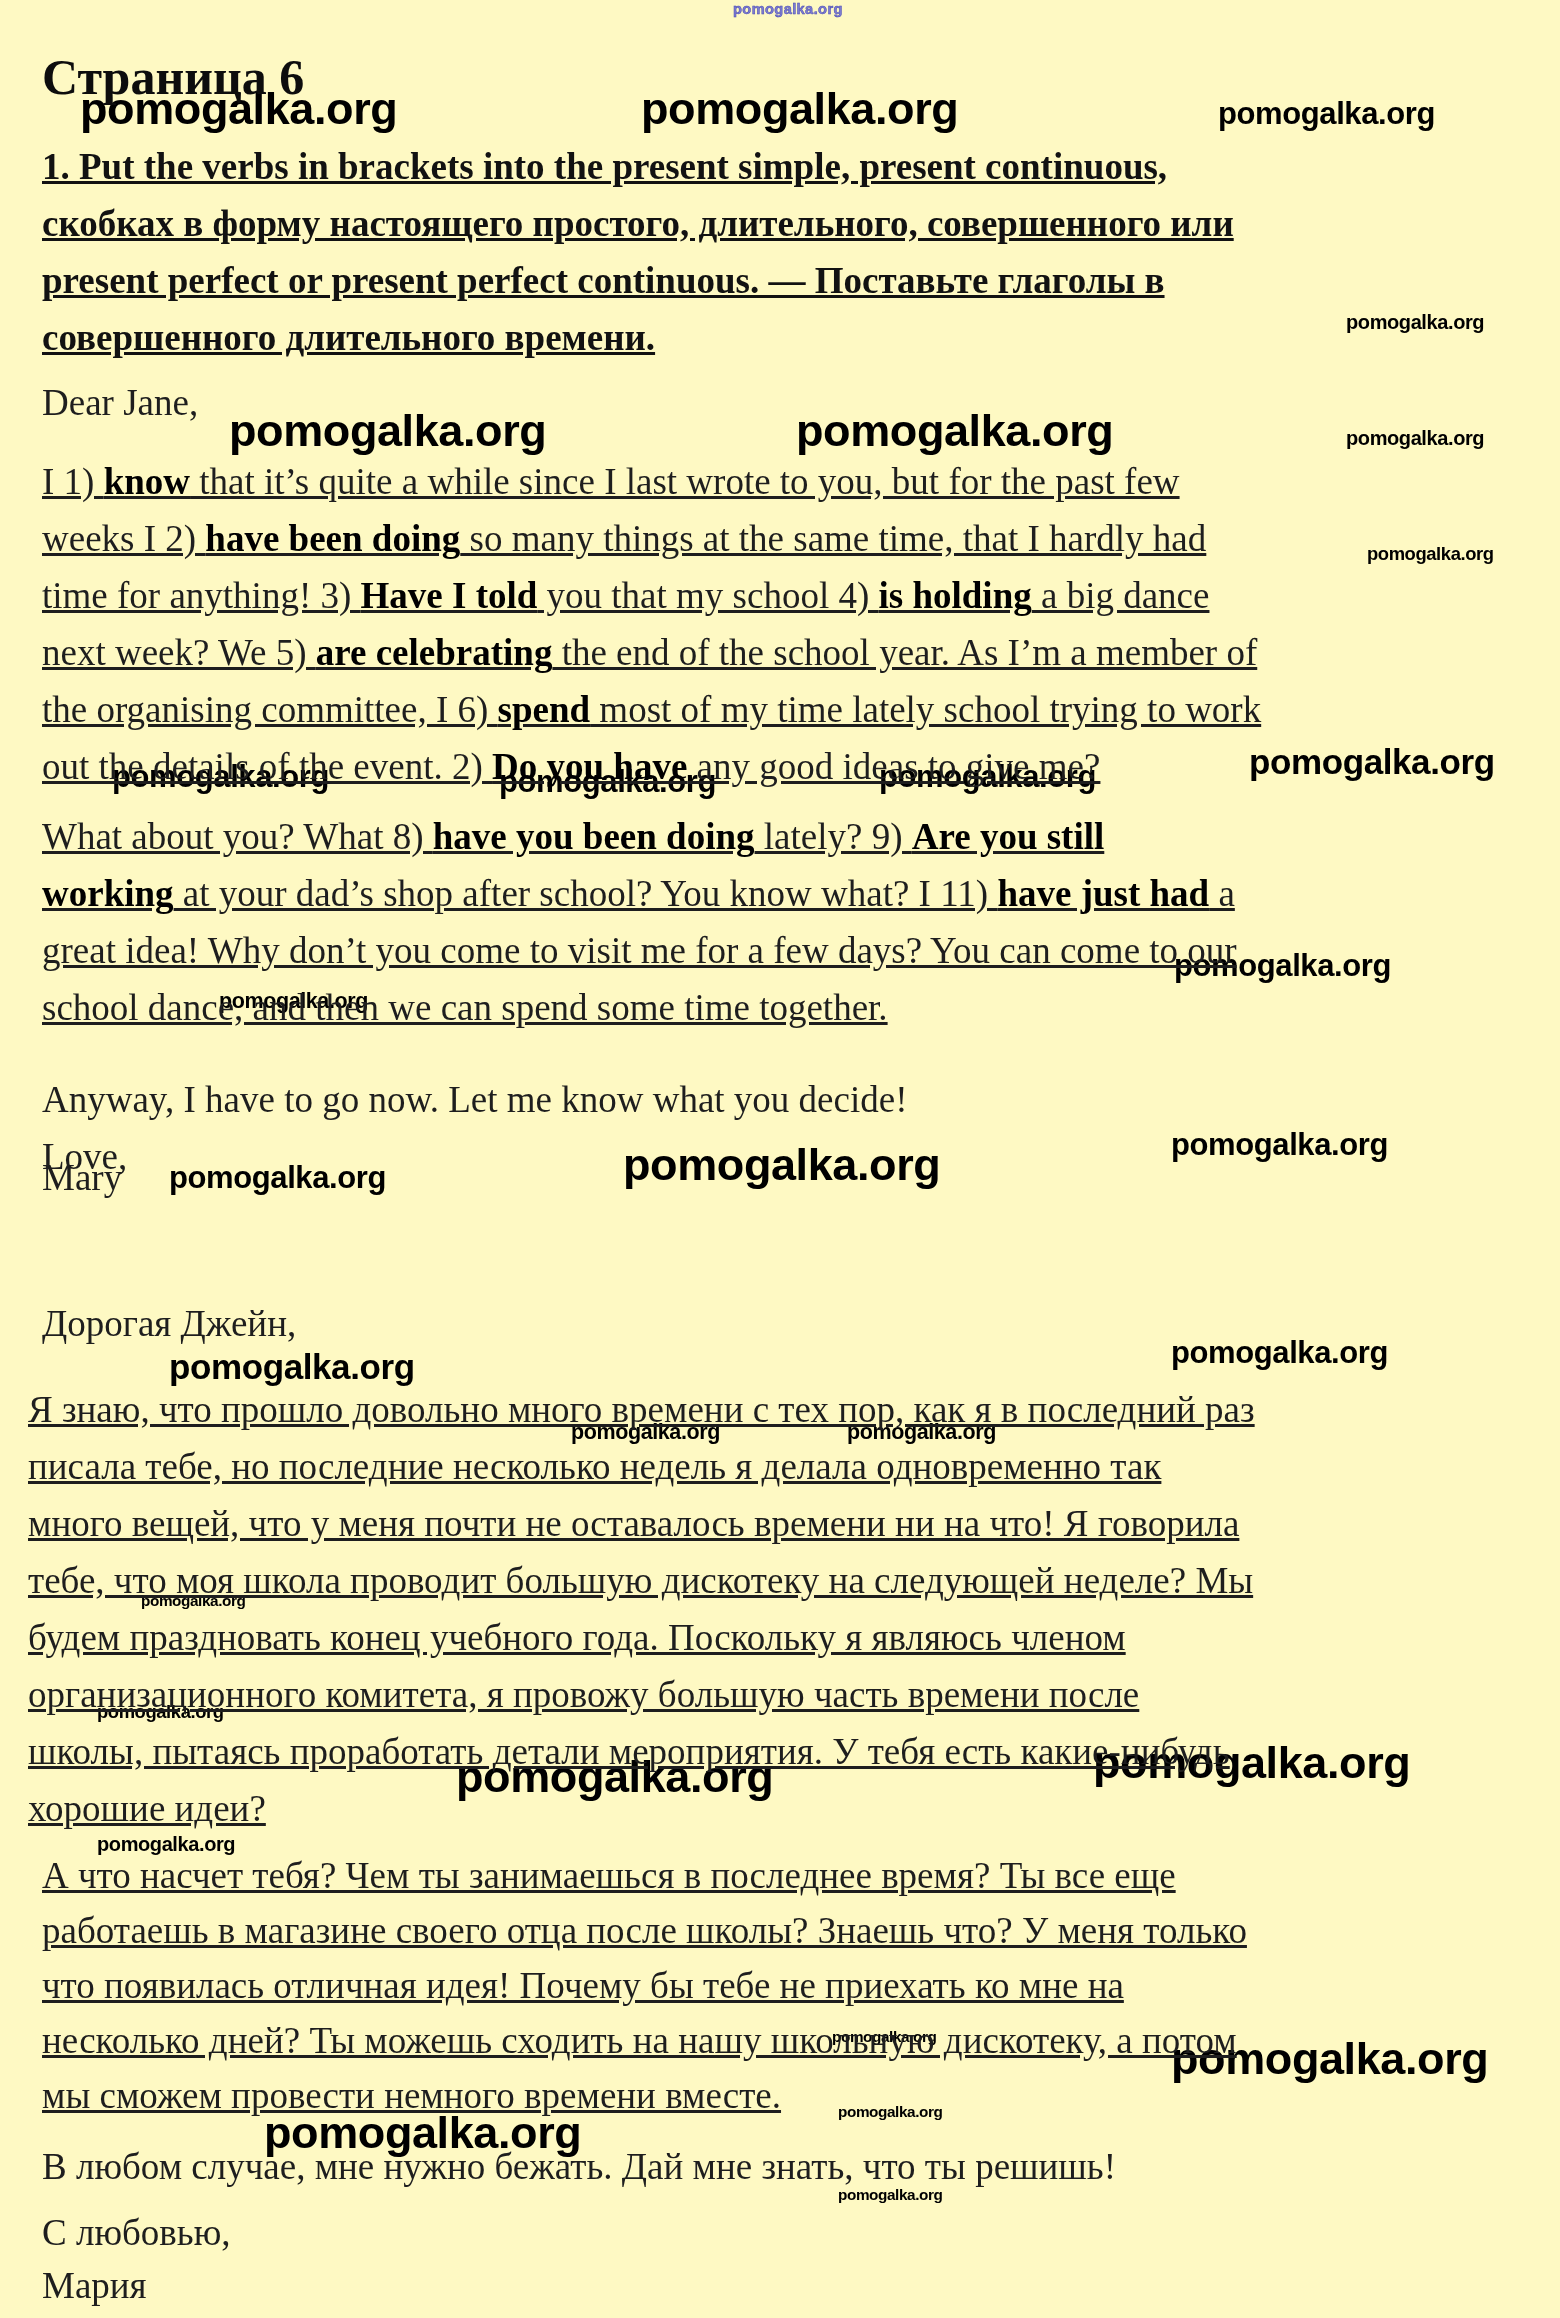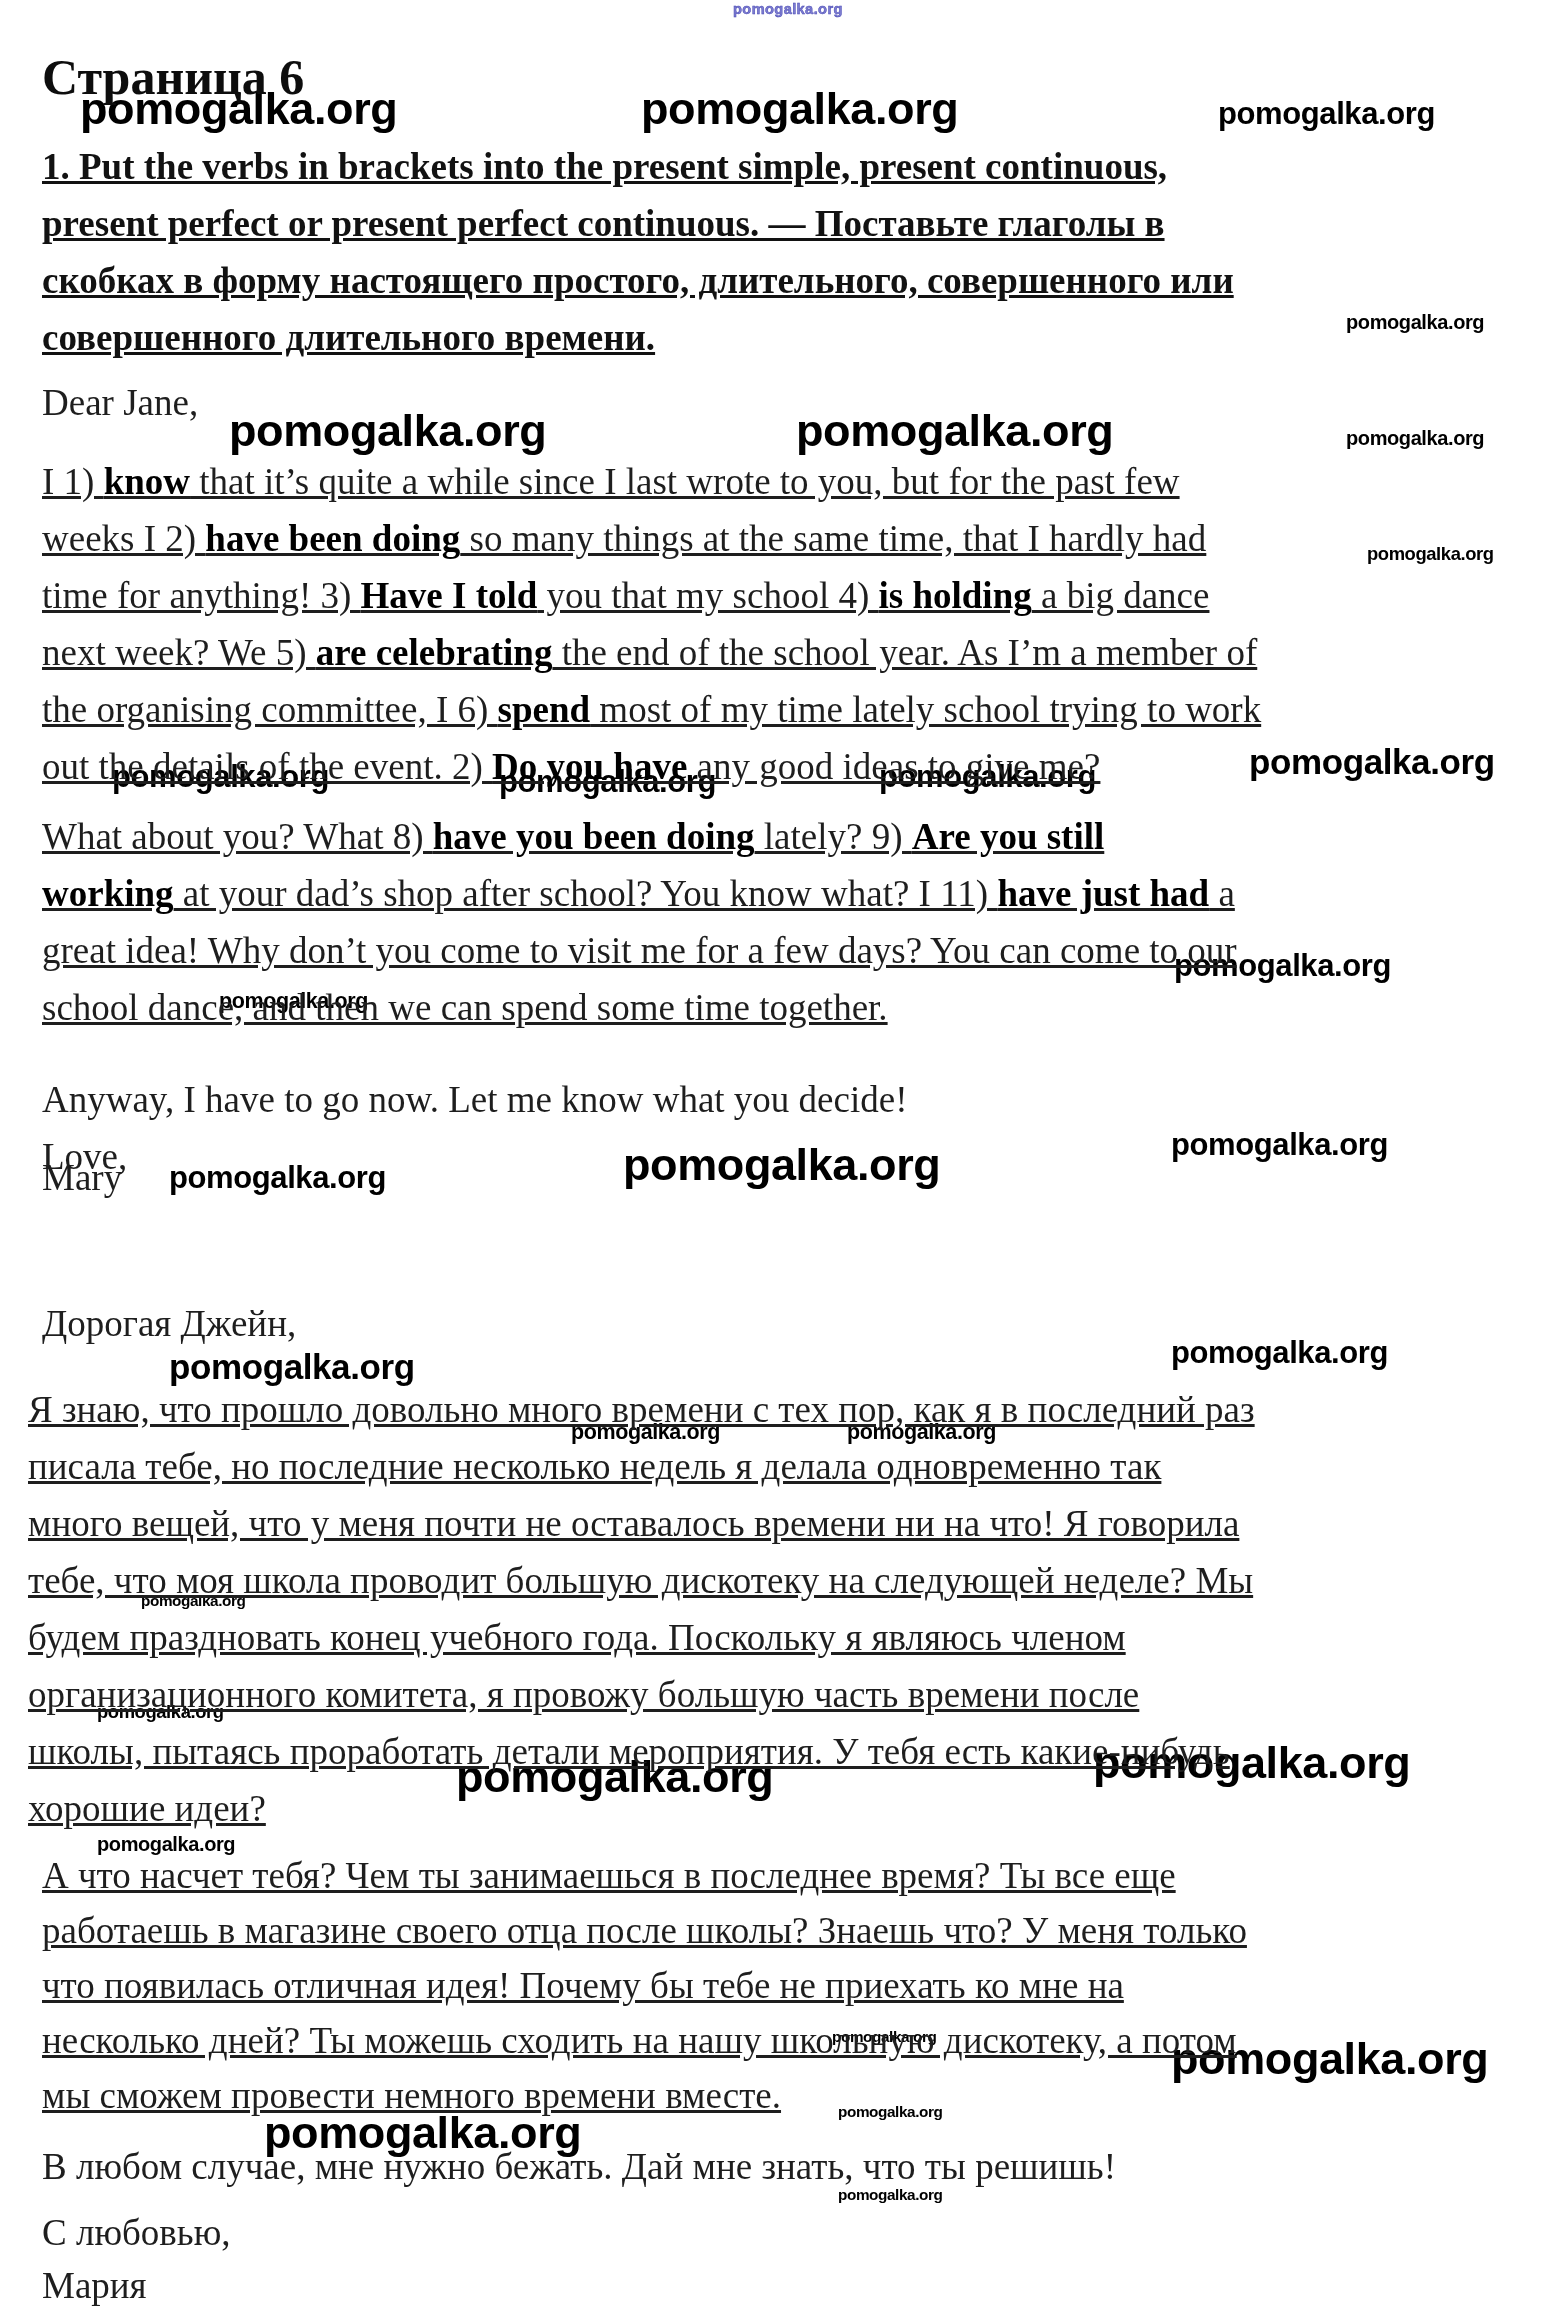--- a/index.html
+++ b/index.html
@@ -1,21 +1,21 @@
 <!DOCTYPE html>
 <html style="font-size:12.3px"><head>
 <meta charset="utf-8">
 <style>
   html, body { margin: 0; padding: 0; background: #e8e8e8; }
   .page {
     position: relative;
     width: 1561px;
     height: 2319px;
     margin: 0 auto;
-    background: #ffffff;
+    background: #fef9c3;
     overflow: hidden;
     font-family: "Liberation Serif", serif;
     color: #1e1e1e;
   }
   .block { position: absolute; }
   .body-text { font-size: 37px; line-height: 57px; }
   .lh70 { line-height: 54px; }
   .lh72 { line-height: 55px; }
   .line { white-space: nowrap; text-decoration: underline; }
   .b { font-weight: bold; color: #000; }
@@ -79,22 +79,22 @@
   <span class="wm wm-xs" style="left:832px; top:2029px;">pomogalka.org</span>
   <span class="wm wm-xl" style="left:1171px; top:2036px;">pomogalka.org</span>
   <span class="wm wm-xl" style="left:264px; top:2110px;">pomogalka.org</span>
   <span class="wm wm-xs" style="left:838px; top:2104px;">pomogalka.org</span>
   <span class="wm wm-xs" style="left:838px; top:2187px;">pomogalka.org</span>
 
   <div class="block title-text single" style="left:42px; top:48px;">Страница 6</div>
 
   <div class="block body-text heading-text" style="left:42px; top:138px;">
       <div class="line">1. Put the verbs in brackets into the present simple, present continuous,</div>
+      <div class="line">скобках в форму настоящего простого, длительного, совершенного или</div>
       <div class="line">present perfect or present perfect continuous. — Поставьте глаголы в</div>
-      <div class="line">скобках в форму настоящего простого, длительного, совершенного или</div>
       <div class="line">совершенного длительного времени.</div>
     </div>
 
   <div class="block body-text single" style="left:42px; top:374px;">Dear Jane,</div>
 
   <div class="block body-text" style="left:42px; top:453px;">
       <div class="line"><span>I 1) </span><span class="b">know</span><span> that it’s quite a while since I last wrote to you, but for the past few</span></div>
       <div class="line"><span>weeks I 2) </span><span class="b">have been doing</span><span> so many things at the same time, that I hardly had</span></div>
       <div class="line"><span>time for anything! 3) </span><span class="b">Have I told</span><span> you that my school 4) </span><span class="b">is holding</span><span> a big dance</span></div>
       <div class="line"><span>next week? We 5) </span><span class="b">are celebrating</span><span> the end of the school year. As I’m a member of</span></div>

